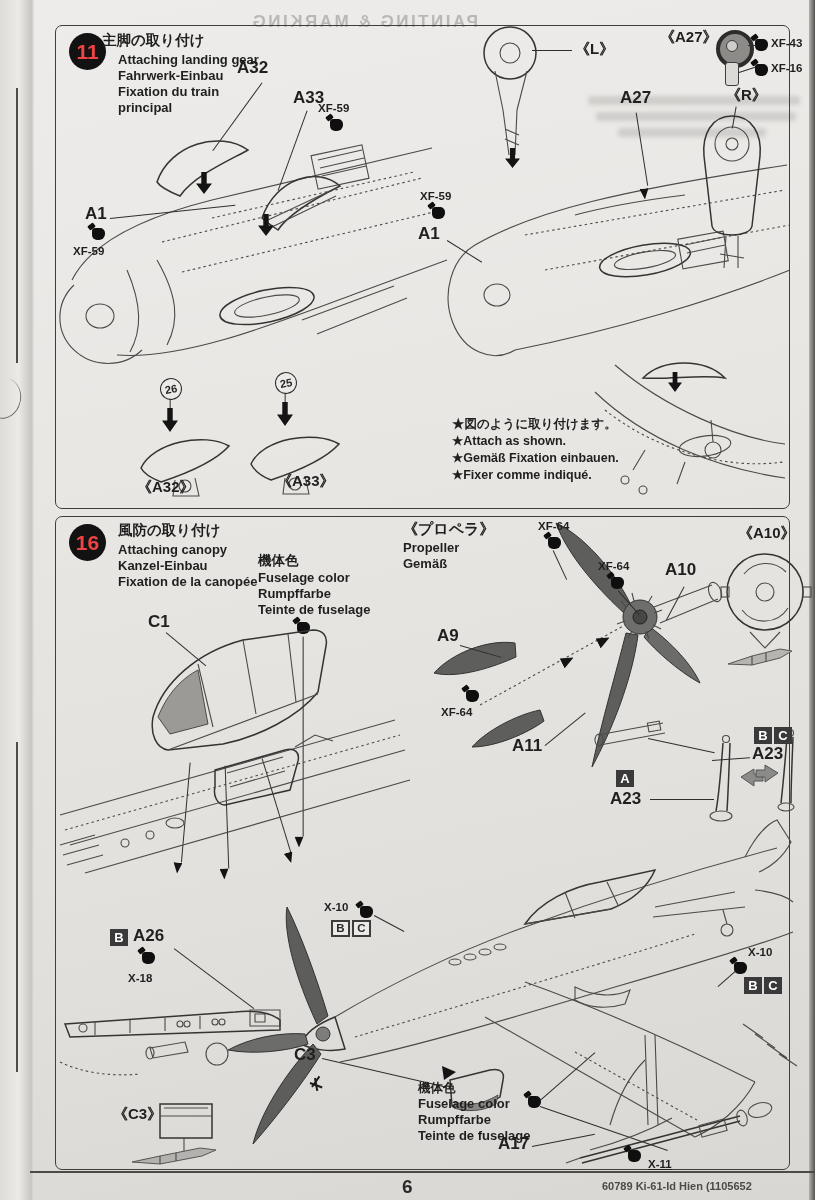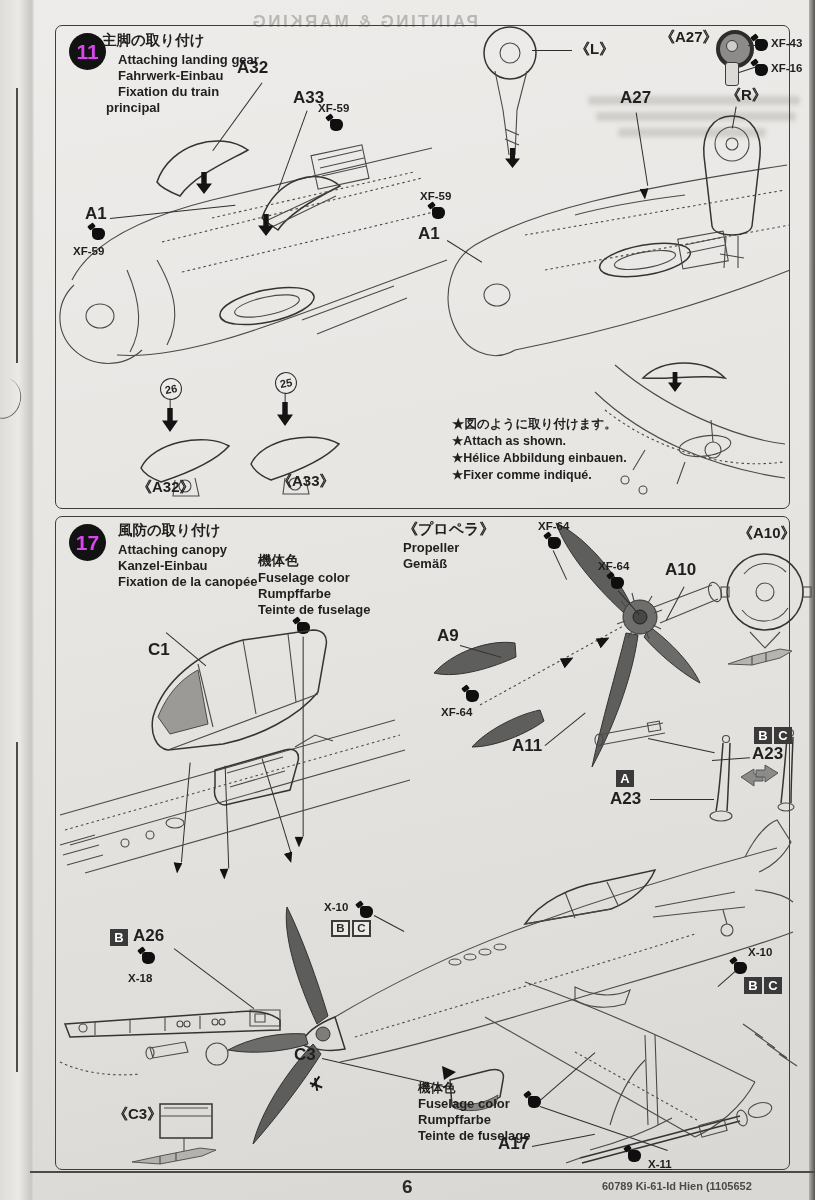--- a/index.html
+++ b/index.html
@@ -1,21 +1,21 @@
 <!DOCTYPE html>
 <html><head>
 <meta charset="utf-8">
 <style>
   html,body{margin:0;padding:0;}
   body{width:815px;height:1200px;background:#8f8d8a;font-family:"Liberation Sans",sans-serif;overflow:hidden;}
   .photo{position:relative;width:815px;height:1200px;background:linear-gradient(168deg,#edecea 0%,#e9e7e4 35%,#e2e0dd 70%,#d9d7d3 100%);overflow:hidden;}
   .leftstrip{position:absolute;left:0;top:0;width:34px;height:1200px;background:linear-gradient(90deg,#dedcd9 0%,#eceae7 55%,#c9c7c3 92%,#e3e1de 100%);}
   .rightstrip{position:absolute;right:0;top:0;width:6px;height:1200px;background:linear-gradient(90deg,#b5b3b0,#55534f);}
   .stepbox{position:absolute;border:1.6px solid #3e3e3c;border-radius:7px;background:transparent;}
-  .badge{position:absolute;width:37px;height:37px;background:#121212;border-radius:50%;color:#d946ef;text-align:center;font:bold 21px/37px "Liberation Sans",sans-serif;}
+  .badge{position:absolute;width:37px;height:37px;background:#121212;border-radius:50%;color:#ef4444;text-align:center;font:bold 21px/37px "Liberation Sans",sans-serif;}
   .t{position:absolute;color:#1f1f1f;white-space:nowrap;}
   .jp{font-weight:bold;font-size:14.5px;}
   .h{font-weight:bold;font-size:13px;line-height:16.5px;}
   .big{font-weight:bold;font-size:17px;}
   .med{font-weight:bold;font-size:15px;}
   .small{font-weight:bold;font-size:11.5px;}
   .notes{font-weight:bold;font-size:12.5px;line-height:16.5px;}
   .ln{position:absolute;height:1.3px;background:#2e2e2e;transform-origin:0 50%;}
   .tri{position:absolute;width:11px;height:9px;background:#141414;clip-path:polygon(0 0,100% 50%,0 100%);transform-origin:0 50%;}
   .carw{position:absolute;background:#141414;clip-path:polygon(33% 0,67% 0,67% 52%,100% 52%,50% 100%,0 52%,33% 52%);}
@@ -46,21 +46,21 @@
   <div class="ghostline" style="left:588px;top:96px;width:212px;height:9px;"></div>
   <div class="ghostline" style="left:596px;top:112px;width:200px;height:9px;"></div>
   <div class="ghostline" style="left:618px;top:128px;width:148px;height:9px;"></div>
 
   <div class="stepbox" style="left:55px;top:25px;width:733px;height:482px;"></div>
   <div class="badge" style="left:69px;top:33px;">11</div>
   <div class="t jp" style="left:102px;top:31px;">主脚の取り付け</div>
   <div class="t h" style="left:118px;top:52px;">Attaching landing gear</div>
   <div class="t h" style="left:118px;top:68px;">Fahrwerk-Einbau</div>
   <div class="t h" style="left:118px;top:84px;">Fixation du train</div>
-  <div class="t h" style="left:106px;top:100px;text-align:right;">principal</div>
+  <div class="t h" style="left:118px;top:100px;text-align:right;">principal</div>
 
   <svg style="left:62px;top:120px;" width="390" height="265" viewBox="0 0 390 265">
     <path class="sk" d="M10,160 C30,120 90,95 150,80 L370,28"></path>
     <path class="sk" d="M55,235 C120,240 210,205 290,175 L385,140"></path>
     <path class="sk" d="M12,165 A44,42 0 1 0 80,230"></path>
     <ellipse class="sk" cx="38" cy="196" rx="14" ry="12"></ellipse>
     <path class="sk" d="M65,150 C80,185 80,210 68,232"></path>
     <path class="sk" d="M95,140 C115,175 118,200 105,225"></path>
     <path class="sk dash" d="M100,122 L360,58"></path>
     <path class="sk dash" d="M120,152 L372,92"></path>
@@ -148,52 +148,52 @@
     <path class="sk" d="M42,52 L40,68 L66,68 L62,50" fill="#eceae7"></path>
     <circle class="sk" cx="52" cy="58" r="6"></circle>
     <path class="sk" d="M152,50 L150,66 L176,66 L172,48" fill="#eceae7"></path>
     <circle class="sk" cx="162" cy="56" r="6"></circle>
   </svg>
   <div class="t med" style="left:137px;top:478px;">《A32》</div>
   <div class="t med" style="left:277px;top:472px;">《A33》</div>
 
   <div class="t notes" style="left:452px;top:416px;text-align:right;">★図のように取り付けます。</div>
   <div class="t notes" style="left:452px;top:433px;">★Attach as shown.</div>
-  <div class="t notes" style="left:452px;top:450px;">★Hélice Abbildung einbauen.</div>
+  <div class="t notes" style="left:452px;top:450px;">★Gemäß Fixation einbauen.</div>
   <div class="t notes" style="left:452px;top:467px;">★Fixer comme indiqué.</div>
 
   <svg style="left:585px;top:350px;" width="205" height="150" viewBox="0 0 205 150">
     <path class="sk" d="M10,42 C60,90 130,118 200,128"></path>
     <path class="sk" d="M30,15 C80,58 150,88 200,94"></path>
     <path class="skb" d="M58,28 C78,8 120,8 140,28 C118,24 82,30 58,28 Z" fill="#5c5c5a"></path>
     <ellipse class="sk" cx="120" cy="96" rx="26" ry="10" transform="rotate(-8 120 96)"></ellipse>
     <circle class="sk" cx="128" cy="100" r="8"></circle>
     <path class="sk" d="M128,92 L126,70 M100,112 L92,134 M60,100 L48,120"></path>
     <path class="sk dash" d="M20,60 C70,100 140,120 198,112"></path>
     <circle class="sk" cx="40" cy="130" r="4"></circle>
       <circle class="sk" cx="58" cy="140" r="4"></circle>
   </svg>
   <div class="carw" style="left:668px;top:372px;width:14px;height:20px;"></div>
 
   <div class="stepbox" style="left:55px;top:516px;width:733px;height:652px;"></div>
-  <div class="badge" style="left:69px;top:524px;">17</div>
+  <div class="badge" style="left:69px;top:524px;">16</div>
   <div class="t jp" style="left:118px;top:521px;">風防の取り付け</div>
   <div class="t h" style="left:118px;top:542px;">Attaching canopy</div>
   <div class="t h" style="left:118px;top:558px;">Kanzel-Einbau</div>
   <div class="t h" style="left:118px;top:574px;">Fixation de la canopée</div>
 
   <div class="t h" style="left:258px;top:553px;font-size:13.5px;">機体色</div>
   <div class="t h" style="left:258px;top:570px;">Fuselage color</div>
   <div class="t h" style="left:258px;top:586px;">Rumpffarbe</div>
   <div class="t h" style="left:258px;top:602px;">Teinte de fuselage</div>
   <div class="pot" style="left:297px;top:622px;"></div>
   <div class="ln" style="left:303px;top:636px;width:200px;transform:rotate(90deg);"></div>
   <div class="tri" style="left:299px;top:832px;transform:rotate(90deg);"></div>
 
-  <div class="t big" style="left:148px;top:612px;margin-top:28px;">C1</div>
+  <div class="t big" style="left:148px;top:612px;">C1</div>
   <div class="ln" style="left:166px;top:632px;width:52px;transform:rotate(40deg);"></div>
   <svg style="left:138px;top:622px;" width="205" height="150" viewBox="0 0 205 150">
     <path class="skb" d="M15,95 C25,60 60,30 105,18 L175,8 C185,8 190,14 188,24 L180,70 C160,95 120,115 85,122 L30,128 C18,126 12,112 15,95 Z"></path>
     <path class="sk" d="M60,42 L75,105 M105,18 L118,92 M150,12 L158,80"></path>
     <path d="M20,95 C30,70 45,56 60,48 L70,102 L32,112 Z" fill="#9c9a97" stroke="#4a4a48" stroke-width="1"></path>
     <path class="sk" d="M30,128 L180,72"></path>
   </svg>
   <div class="ln" style="left:190px;top:762px;width:100px;transform:rotate(95deg);"></div>
   <div class="ln" style="left:225px;top:765px;width:103px;transform:rotate(88deg);"></div>
   <div class="ln" style="left:262px;top:758px;width:98px;transform:rotate(73deg);"></div>

